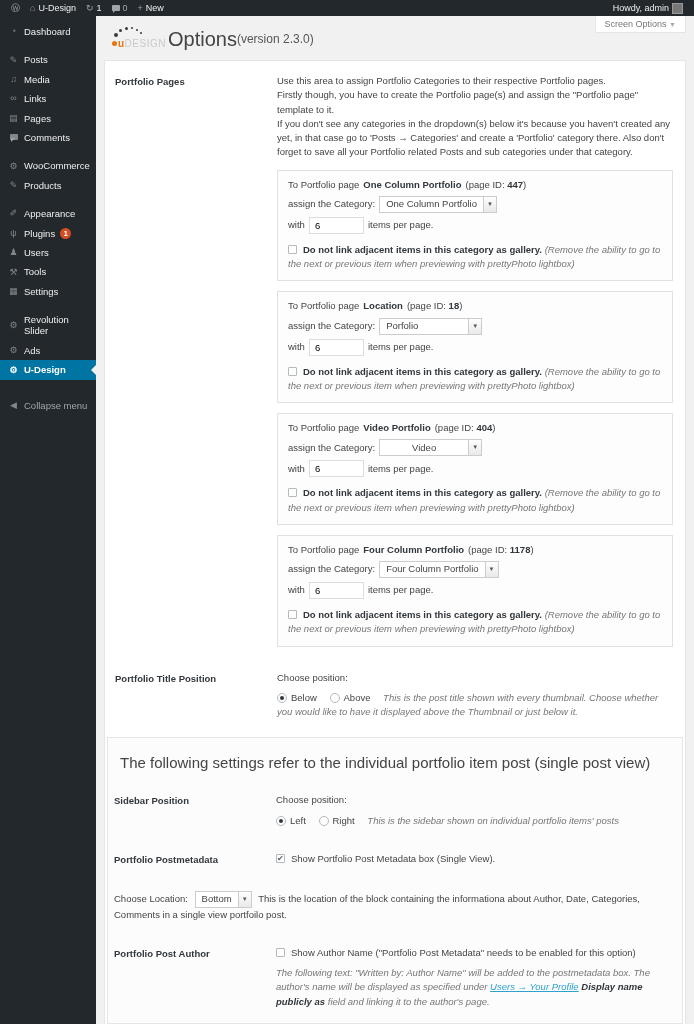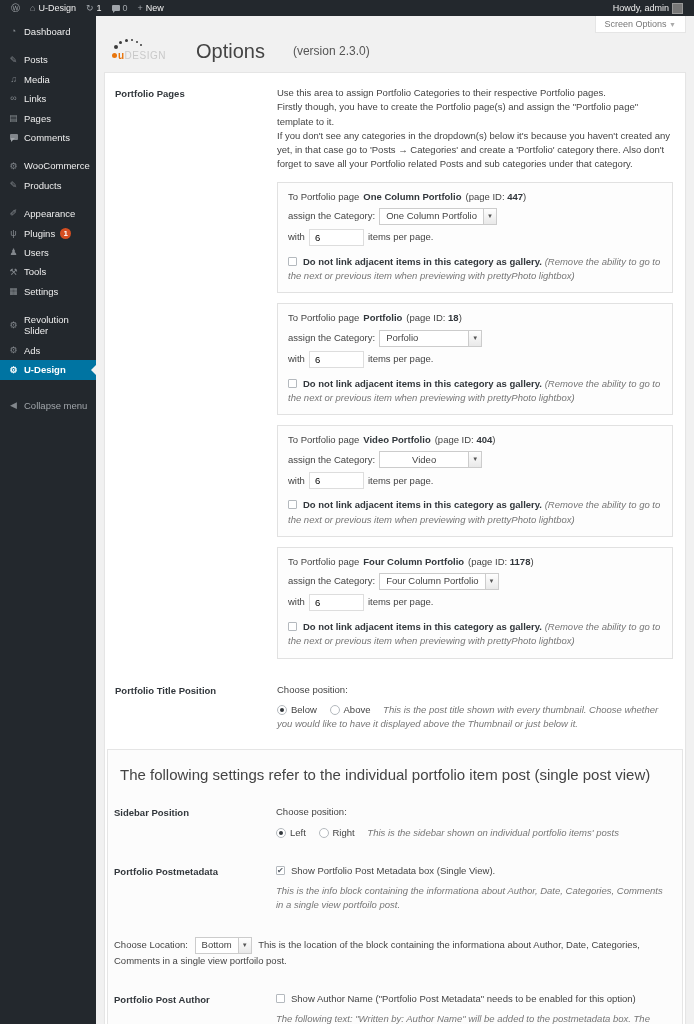--- a/index.html
+++ b/index.html
@@ -35,21 +35,21 @@
     min-width:11px; height:11px; line-height:11px; text-align:center; display:inline-block; font-weight:bold; }
   .collapse { margin-top:16px; color:#a0a5aa; }
 
   
   .main { flex:1; position:relative; padding:0 8px; }
   .screen-options { position:absolute; top:0; right:8px; background:#fff;
     border:1px solid #e5e5e5; border-top:none; color:#777; font-size:9px;
     padding:3px 9px; cursor:pointer; }
   .so-arrow { font-size:7px; color:#aaa; }
 
-  .page-head { display:flex; align-items:center; gap:28px; padding:23px 0 9px 8px; }
+  .page-head { display:flex; align-items:center; gap:0; padding:11px 0 9px 8px; }
   .udlogo { position:relative; width:56px; height:24px; flex:none; }
   .udlogo .dot { position:absolute; border-radius:50%; background:#3b3b3b; }
   .udlogo .d0 { width:5px; height:5px; left:0; top:14px; background:#e8750c; }
   .udlogo .d1 { width:4px; height:4px; left:2px; top:6px; }
   .udlogo .d2 { width:3px; height:3px; left:7px; top:2px; }
   .udlogo .d3 { width:3px; height:3px; left:13px; top:0; }
   .udlogo .d4 { width:2px; height:2px; left:19px; top:0; }
   .udlogo .d5 { width:2px; height:2px; left:24px; top:2px; }
   .udlogo .d6 { width:2px; height:2px; left:28px; top:5px; }
   .udlogo .wordmark { position:absolute; left:6px; top:11px; font-size:10px; letter-spacing:.5px; }
@@ -258,21 +258,21 @@
                 <span>with</span>
               <input class="num" value="6" style="">
               <span>items per page.</span>
             </div>
             <div class="cbrow"><span class="cb"></span><b class="strong">Do not link adjacent items in this category as gallery.</b> <span class="note">(Remove the ability to go to the next or previous item when previewing with prettyPhoto lightbox)</span></div>
           </div>
 
           <div class="pbox">
             <div class="pline">
                 <span>To Portfolio page</span> 
-                <b class="strong">Portfolio</b> 
+                <b class="strong">Location</b> 
                 <span><span>(page ID:</span> <b class="strong">18</b><span>)</span></span>
               </div>
             <div class="pline">
                 <span>assign the Category:</span>
               <span class="sel">
                   <span class="sel-text">Porfolio</span>
                   <span class="sel-btn">▼</span>
                 </span>
             </div>
             <div class="pline">
@@ -351,21 +351,20 @@
               <span class="opt"><span class="radio"></span><span>Right</span></span>
               <span class="note">This is the sidebar shown on individual portfolio items' posts</span>
             </div>
           </div>
         </div>
 
         <div class="row pad-extra">
           <div class="row-label">Portfolio Postmetadata</div>
           <div class="row-content">
             <div><span class="cb checked"></span><span>Show Portfolio Post Metadata box (Single View).</span></div>
-            <div class="note mt6">This is the info block containing the informationa about Author, Date, Categories, Comments in a single view portfoilo post.</div>
           </div>
         </div>
 
         <div class="row pad-extra">
           <div class="row-content">
             <span>Choose Location:</span>
             <span class="sel small" style="vertical-align:middle; margin:0 4px;">
                 <span class="sel-text">Bottom</span>
                 <span class="sel-btn">▼</span>
               </span>

